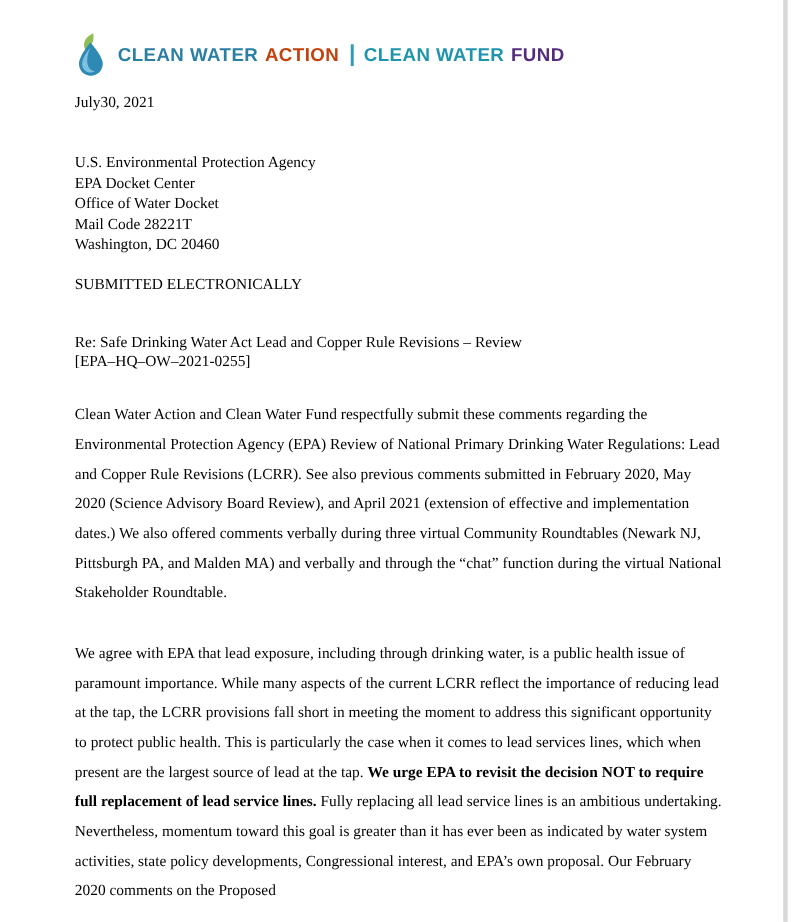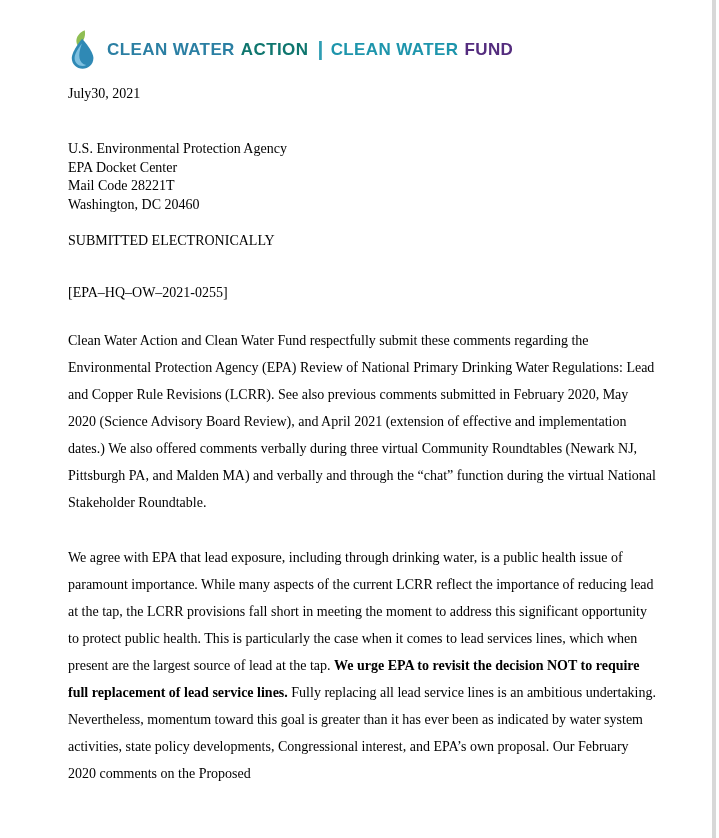--- a/index.html
+++ b/index.html
@@ -51,39 +51,41 @@
 <div class="content">
 
   <div class="logo-row">
     <svg viewBox="0 0 34 42" aria-hidden="true">
       <path d="M17.8 0 C10.2 3.2, 6.8 10.2, 10.2 16 C15.8 13.6, 19.2 7.2, 17.8 0 Z" fill="#8FBE53"></path>
       <path d="M15 9 C15 9, 4 22, 4 29.5 C4 36.4, 9.4 41, 15.5 41 C21.6 41, 27 36.4, 27 29.5 C27 22, 15 9, 15 9 Z" fill="#2F89B5"></path>
       <path d="M14.8 14 C14.8 14, 7 23.5, 7 29.5 C7 34.4, 10.8 38, 15.5 38 C16.9 38, 18.2 37.6, 19.3 37 C11.8 35.2, 9.6 27.2, 14.8 14 Z" fill="#7EC0E0"></path>
     </svg>
     <span style="color: rgb(43, 127, 163);">CLEAN WATER</span>
     <span style="width:6px"></span>
-    <span style="color: #0f766e;">ACTION</span>
+    <span style="color: #c2410c;">ACTION</span>
     <span class="logo-divider" style="color: rgb(46, 157, 179);">|</span>
     <span style="color: rgb(30, 149, 172);">CLEAN WATER</span>
     <span style="width:6px"></span>
     <span style="color: rgb(84, 44, 126); text-align: right;">FUND</span>
   </div>
 
   <p class="date-line">July30, 2021</p>
 
   <div class="address-block">
     <div>U.S. Environmental Protection Agency</div>
     <div>EPA Docket Center</div>
+    <div>Office of Water Docket</div>
     <div>Mail Code 28221T</div>
     <div>Washington, DC 20460</div>
   </div>
 
   <p class="submitted-line">SUBMITTED ELECTRONICALLY</p>
 
   <div class="subject-block">
+    <div>Re: Safe Drinking Water Act Lead and Copper Rule Revisions – Review</div>
     <div>[EPA–HQ–OW–2021-0255]</div>
   </div>
 
   <p class="body-para">Clean Water Action and Clean Water Fund respectfully submit these comments regarding the Environmental Protection Agency (EPA) Review of National Primary Drinking Water Regulations: Lead and Copper Rule Revisions (LCRR). See also previous comments submitted in February 2020, May 2020 (Science Advisory Board Review), and April 2021 (extension of effective and implementation dates.) We also offered comments verbally during three virtual Community Roundtables (Newark NJ, Pittsburgh PA, and Malden MA) and verbally and through the “chat” function during the virtual National Stakeholder Roundtable.</p>
 
   <p class="body-para"><span>We agree with EPA that lead exposure, including through drinking water, is a public health issue of paramount importance. While many aspects of the current LCRR reflect the importance of reducing lead at the tap, the LCRR provisions fall short in meeting the moment to address this significant opportunity to protect public health. This is particularly the case when it comes to lead services lines, which when present are the largest source of lead at the tap. </span><strong>We urge EPA to revisit the decision NOT to require full replacement of lead service lines.</strong><span> Fully replacing all lead service lines is an ambitious undertaking. Nevertheless, momentum toward this goal is greater than it has ever been as indicated by water system activities, state policy developments, Congressional interest, and EPA’s own proposal. Our February 2020 comments on the Proposed</span></p>
 
 </div>
 
 <div class="page-edge"></div>

